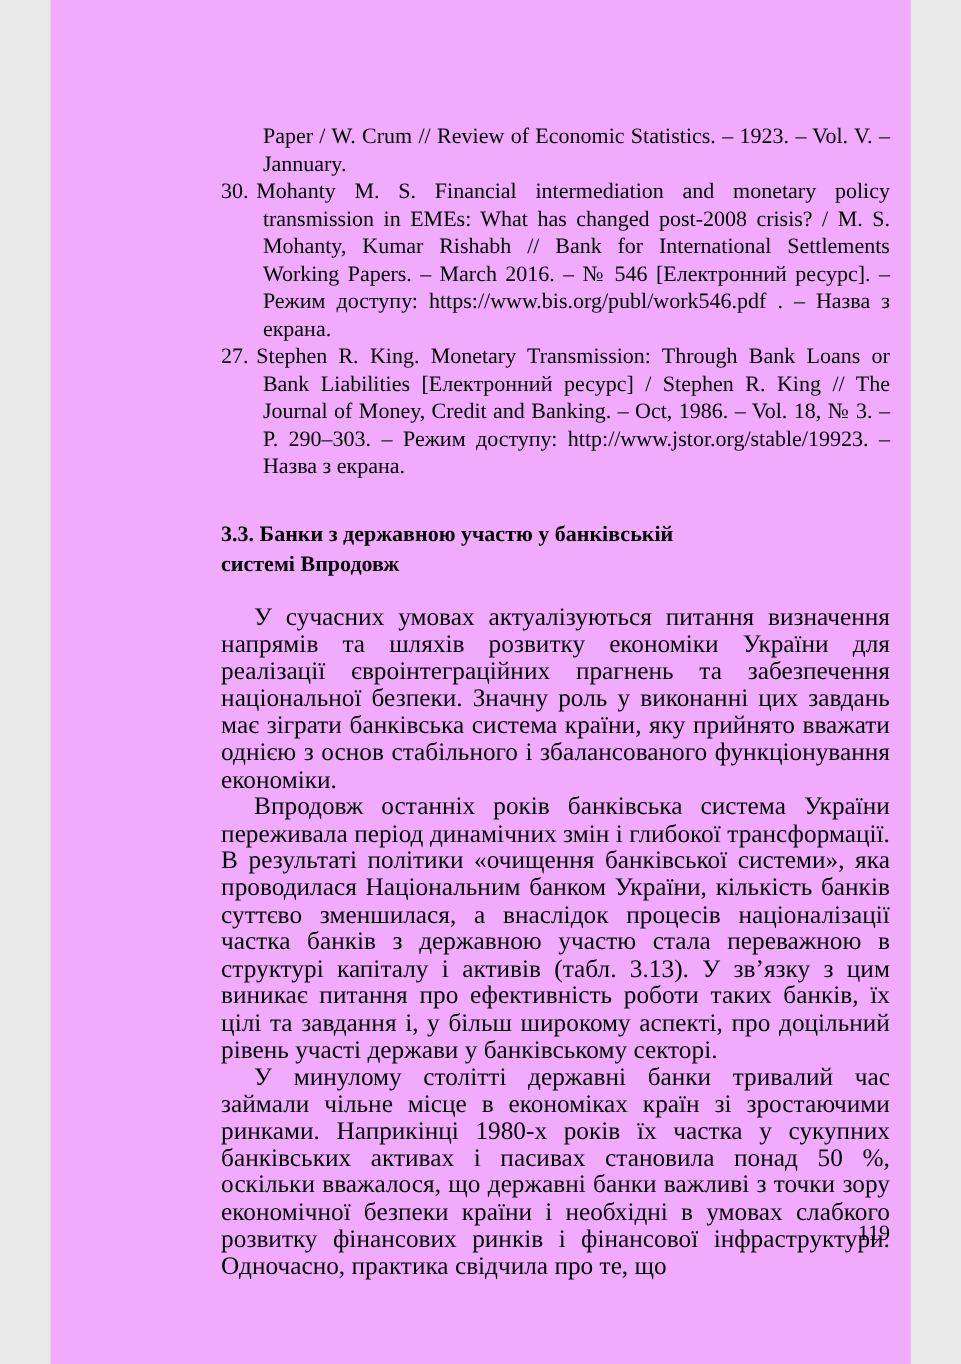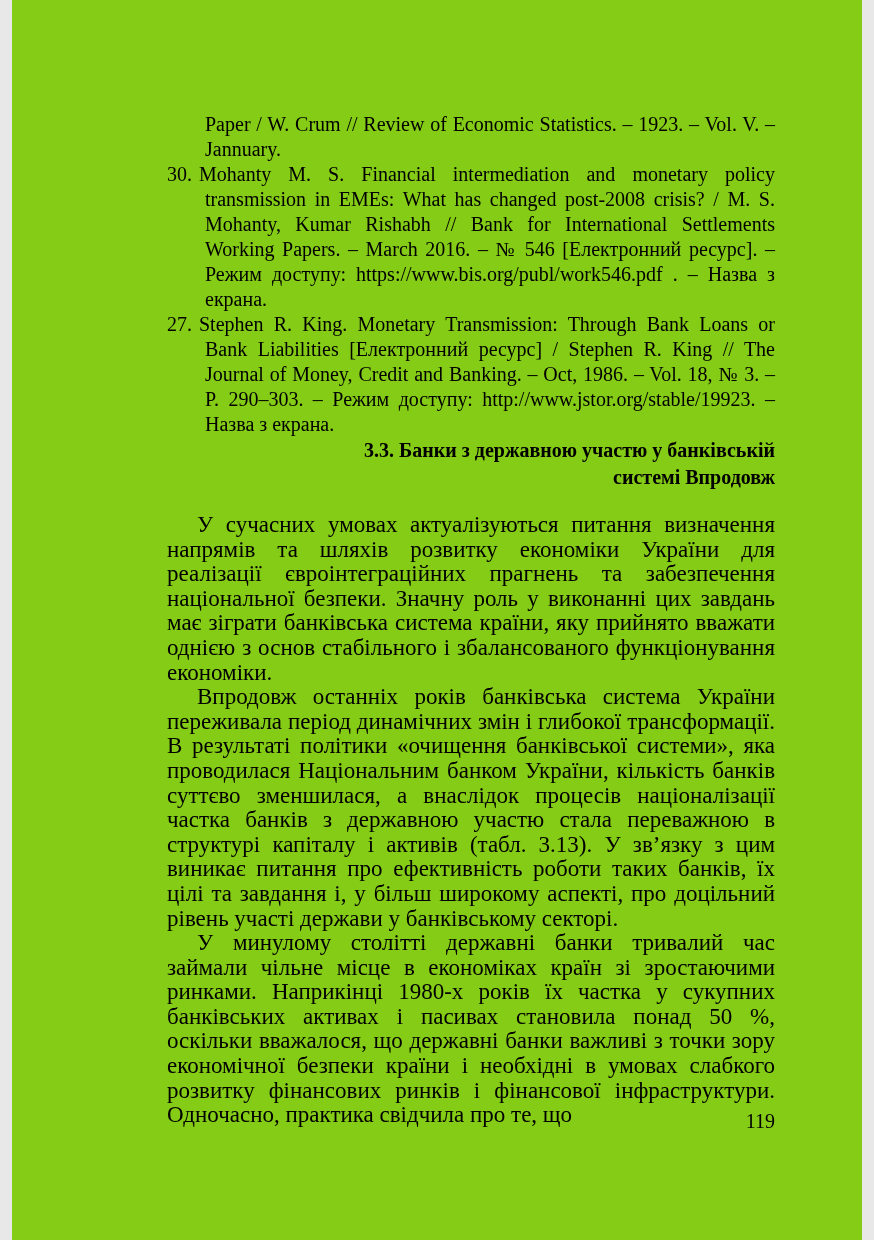--- a/index.html
+++ b/index.html
@@ -1,22 +1,22 @@
 <!DOCTYPE html>
 <html><head>
 <meta charset="utf-8">
 <style>
   * { margin: 0; padding: 0; box-sizing: border-box; }
   html, body { background: #e8e8e8; }
   .page {
-    width: 850px;
+    width: 782px;
     height: 1240px;
     margin: 0 auto;
     position: relative;
-    background: #84cc16;
+    background: #f0abfc;
     font-family: "Liberation Serif", "DejaVu Serif", serif;
     color: #000000;
     overflow: hidden;
   }
   .content {
     position: absolute;
     left: 155px;
     top: 112px;
     width: 608px;
   }
@@ -32,22 +32,23 @@
     padding-left: 38px;
     text-indent: -38px;
     text-align: justify;
   }
   .ref-num {
     display: inline-block;
     width: 32px;
     text-indent: 0;
   }
   .heading {
+    margin-top: 36px;
     margin-bottom: 22px;
-    text-align: right;
+    text-align: left;
     font-size: 20px;
     line-height: 27px;
     font-weight: bold;
   }
   .heading .hl { display: block; }
   .body-para {
     font-size: 23px;
     line-height: 24.6px;
     text-align: justify;
     text-indent: 30px;

